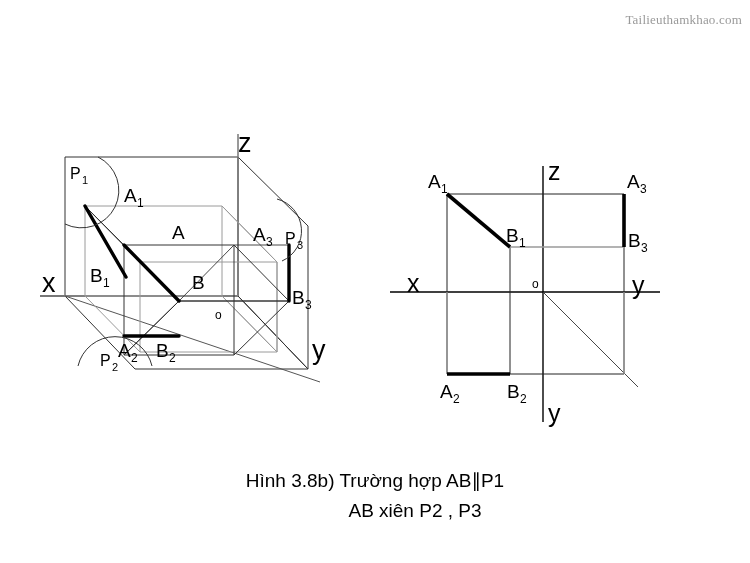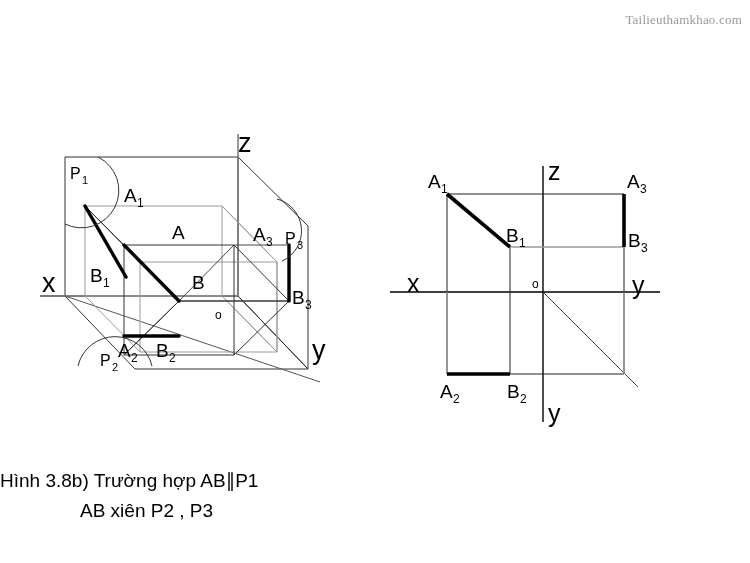--- a/index.html
+++ b/index.html
@@ -37,20 +37,21 @@
   .lbl-axis-lg { font-size: 27px; }
   .lbl-axis-md { font-size: 25px; }
   .lbl-plane   { font-size: 16px; }
   .lbl-plane-sub { font-size: 11px; }
   .lbl-origin  { font-size: 12px; }
   .caption-box {
     position: absolute;
     left: 0;
     top: 462px;
     width: 750px;
+    text-align: center;
     color: #000;
   }
   .caption-line {
     font-size: 19px;
     line-height: 30px;
     white-space: pre;
   }
   .caption-line.indented { padding-left: 80px; }
 </style>
 </head>

